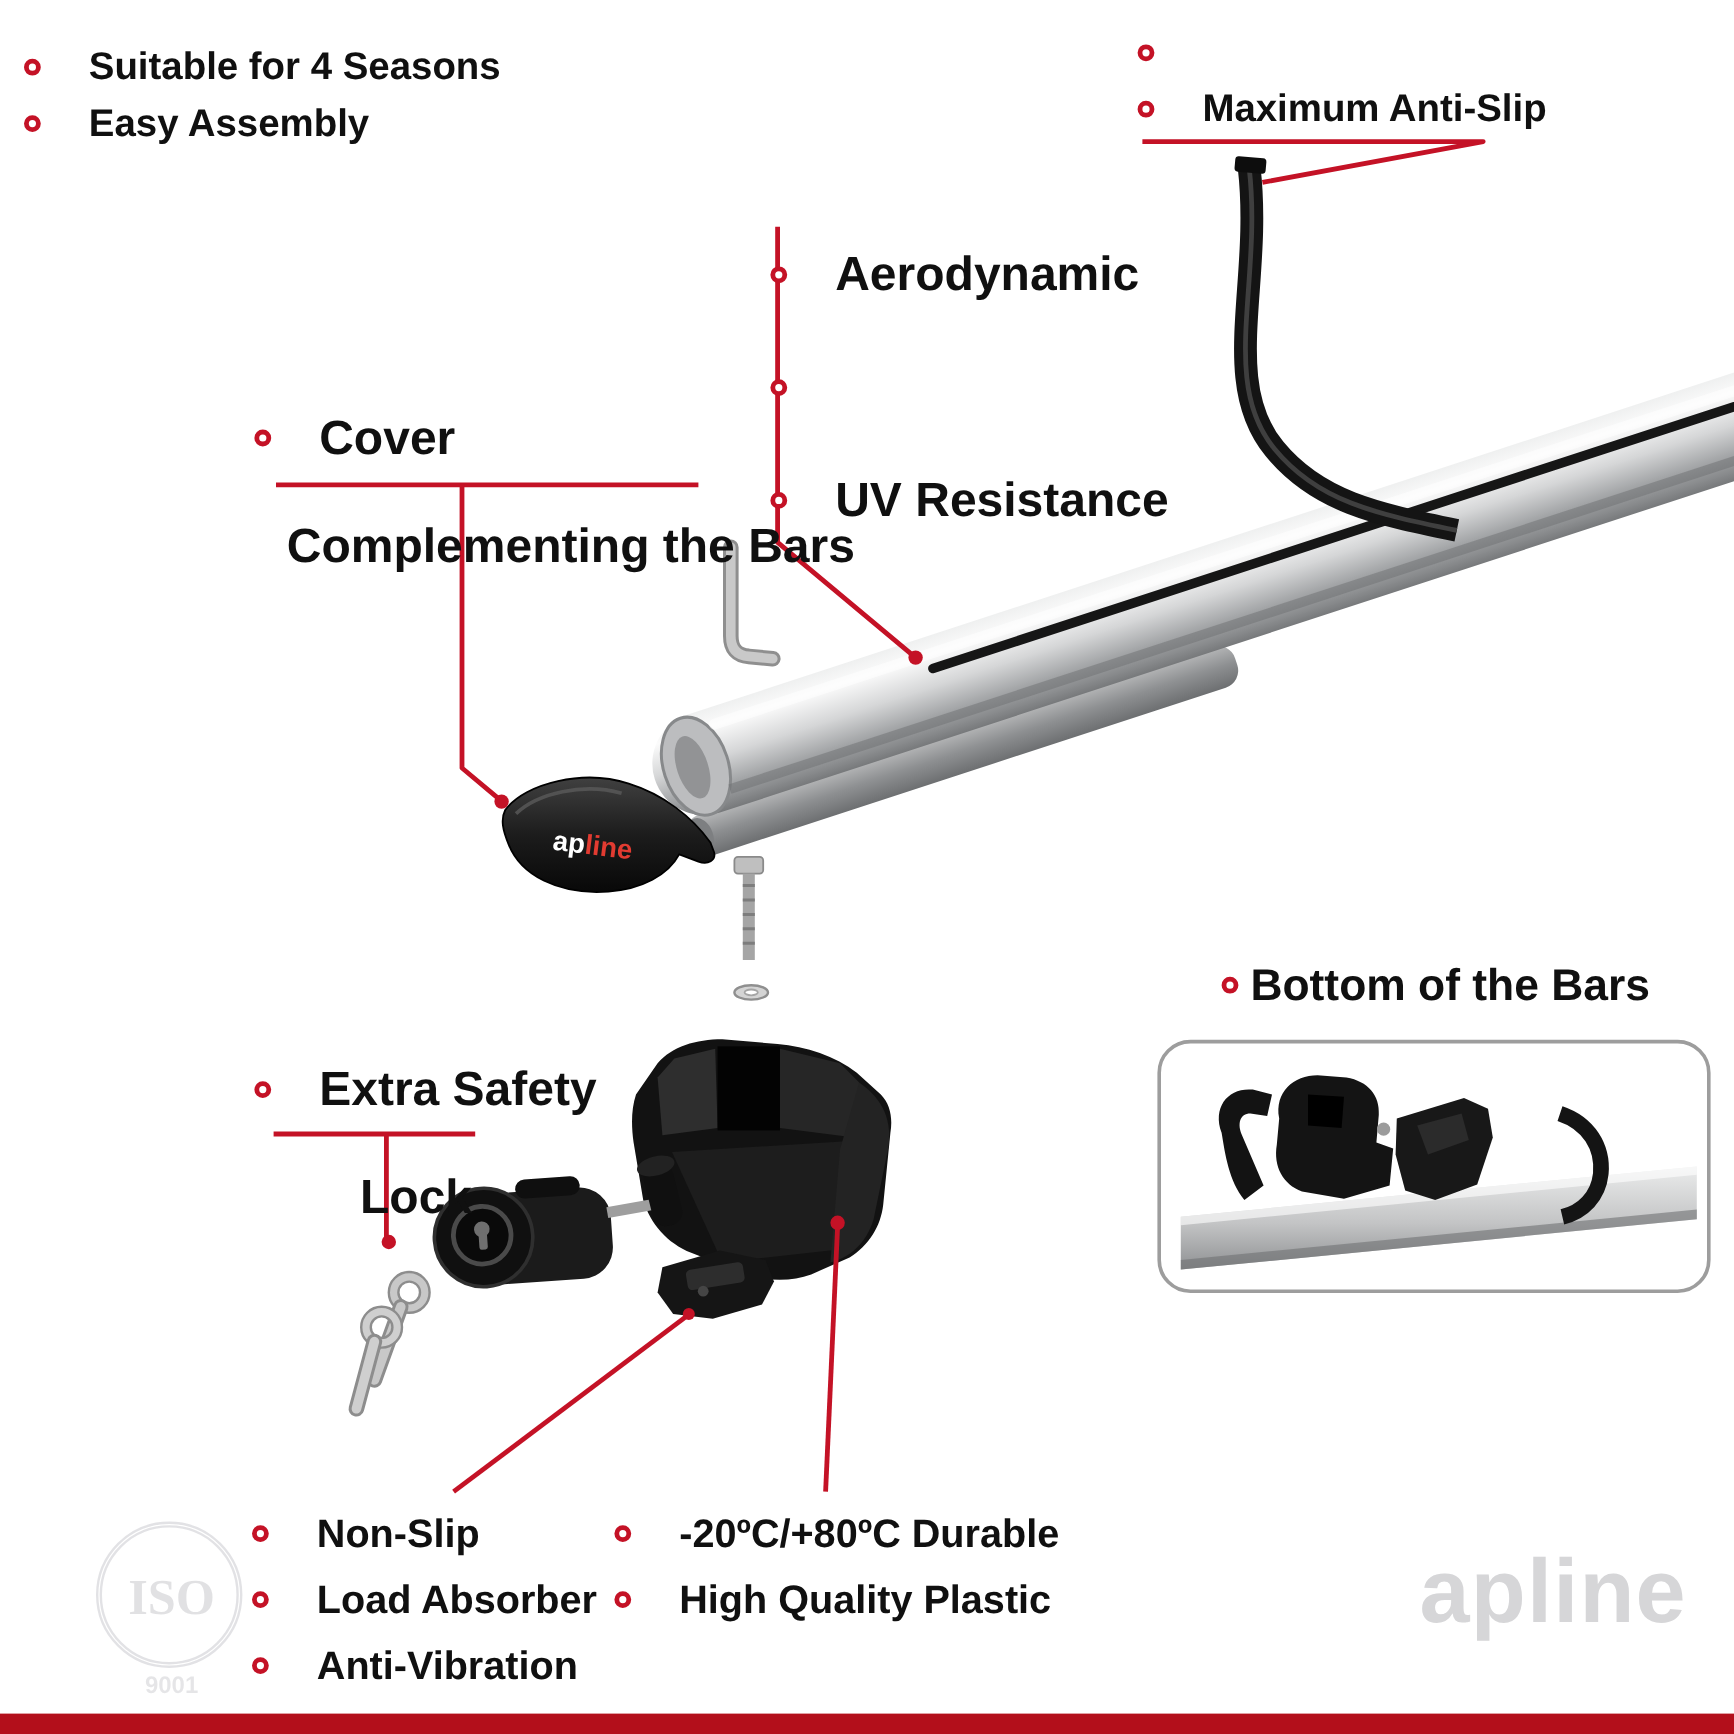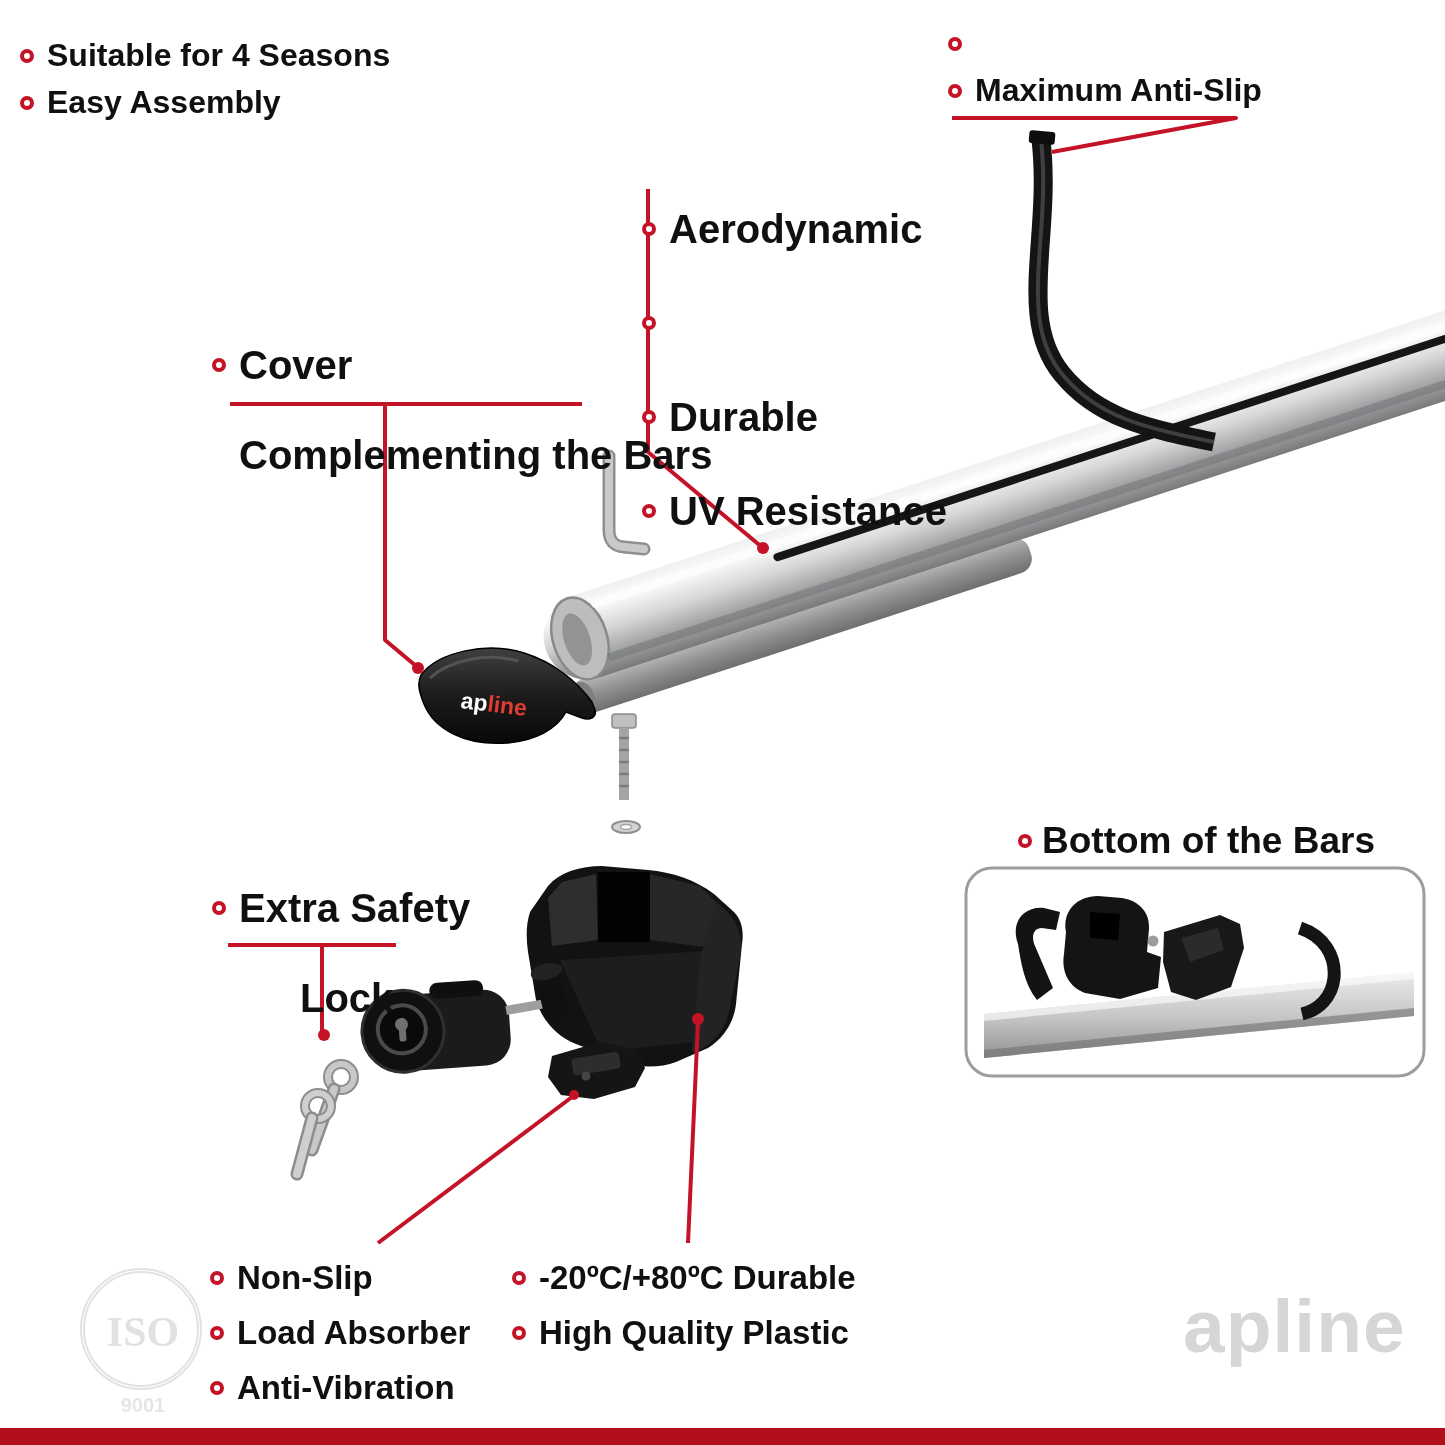--- a/index.html
+++ b/index.html
@@ -2,28 +2,28 @@
 <html><head>
 <meta charset="utf-8">
 <style>
   html,body{margin:0;padding:0;}
   body{
     width:1445px;height:1445px;position:relative;background:#ffffff;overflow:hidden;
     font-family:"Liberation Sans",sans-serif;color:#101010;
   }
   .art{position:absolute;left:0;top:0;}
   .callout{position:absolute;font-weight:700;}
-  .item{display:flex;align-items:center;white-space:nowrap;}
+  .item{display:flex;align-items:center;white-space:nowrap;gap:27px;}
   .f32 .item{height:47px;font-size:32px;}
   .f33 .item{height:54px;font-size:40px;margin-top:40px;}
   .f33b .item{height:55px;font-size:33px;}
   .bullet{width:14px;height:14px;box-sizing:border-box;border:4px solid #c41226;border-radius:50%;background:#ffffff;margin-right:13px;flex:0 0 auto;}
   .indent{padding-left:27px;}
   .indent-lock{padding-left:88px;}
-  .inset-title{position:absolute;left:1018px;top:820px;font-weight:700;font-size:37px;display:flex;align-items:center;white-space:nowrap;}
+  .inset-title{position:absolute;left:1018px;top:800px;font-weight:700;font-size:37px;display:flex;align-items:center;white-space:nowrap;}
   .inset-title .bullet{margin-right:10px;}
   .watermark{position:absolute;left:1183px;top:1283px;font-size:75px;font-weight:700;letter-spacing:1px;color:#d6d6d8;}
   .iso{position:absolute;left:68px;top:1256px;width:150px;height:168px;color:rgba(20,20,40,.13);text-align:center;}
   .iso-ring{position:absolute;left:12px;top:12px;width:122px;height:122px;border:5px double rgba(20,20,40,.12);border-radius:50%;box-sizing:border-box;}
   .iso-label{position:absolute;left:0;right:0;top:52px;font-family:"Liberation Serif",serif;font-weight:700;font-size:42px;}
   .iso-num{position:absolute;left:0;right:0;top:138px;font-size:20px;font-weight:700;color:rgba(20,20,40,.11);}
   .bottom-strip{position:absolute;left:0;bottom:0;width:100%;height:17px;background:#b30f1b;}
 </style>
 </head>
 <body>
@@ -192,24 +192,20 @@
 <div class="callout f33" style="left:642px;top:162px;">
   <div class="item">
       <span class="bullet"></span>
       <span>Aerodynamic</span>
     </div>
   <div class="item">
       <span class="bullet"></span>
     </div>
   <div class="item">
       <span class="bullet"></span>
-      <span>Durable</span>
-    </div>
-  <div class="item">
-      <span class="bullet"></span>
       <span>UV Resistance</span>
     </div>
 </div>
 
 <div class="callout f33" style="left:212px;top:300px;">
   <div class="item" style="height:50px;">
       <span class="bullet"></span>
       <span>Cover</span>
     </div>
   <div class="item indent" style="height:50px;">

